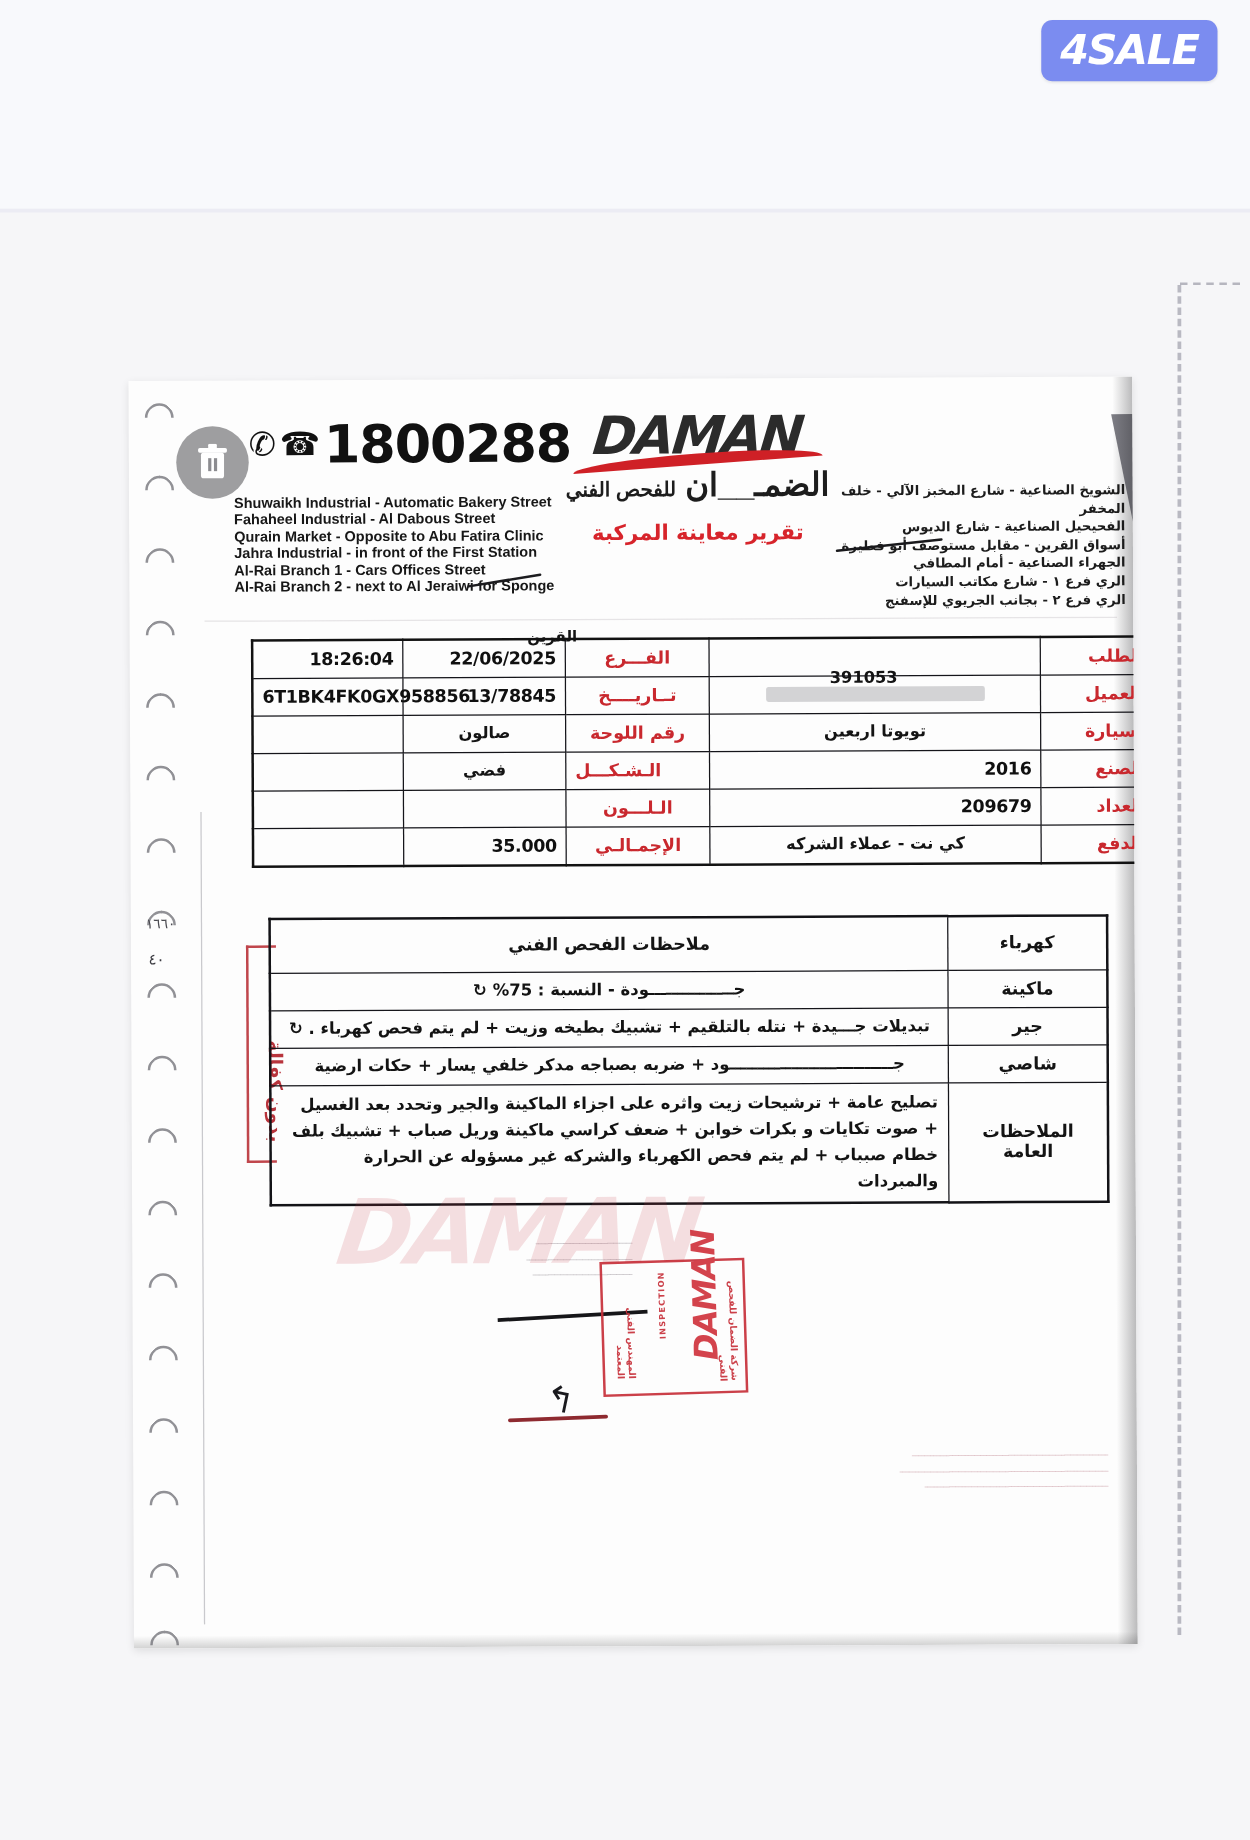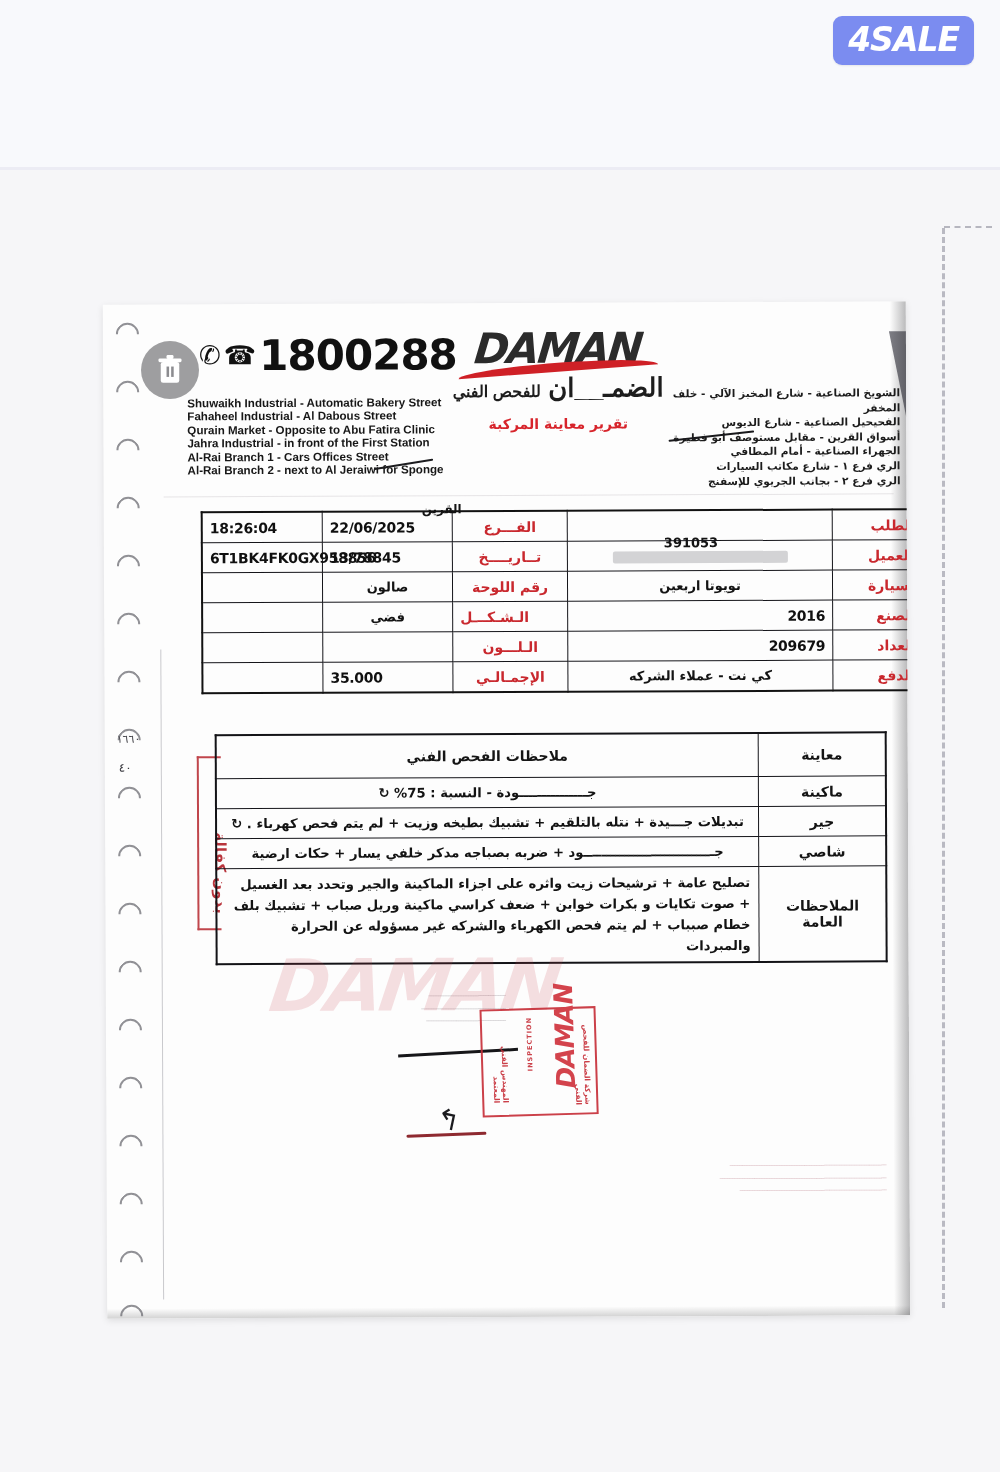--- a/index.html
+++ b/index.html
@@ -124,21 +124,21 @@
     margin-top:2px;font-size:26px;font-weight:bold;color:#1d1d1d;
     direction:rtl;font-family:Liberation Sans, sans-serif;line-height:28px;
   }
   #logo-arabic small{font-size:16px;font-weight:bold;}
   #logo-latin{
     font-size:24px;font-weight:bold;color:#121212;letter-spacing:-.5px;
     font-family:"DejaVu Sans",sans-serif;line-height:26px;
   }
   #logo-latin small{font-size:10.5px;letter-spacing:.3px;}
   #logo-title{
-    margin-top:10px;font-size:14px;font-weight:bold;color:#d7242b;
+    margin-top:10px;font-size:17px;font-weight:bold;color:#d7242b;
     direction:rtl;font-family:"DejaVu Sans",sans-serif;
   }
 
   #hdr-branches-ar{
     position:absolute;right:6px;top:84px;width:235px;
     direction:rtl;text-align:right;
     font-size:10.6px;line-height:14.6px;font-weight:bold;color:#1c1c1c;
     font-family:"DejaVu Sans",sans-serif;
   }
   #hdr-pen-stroke{
@@ -169,21 +169,21 @@
   }
   .val-ar{
     direction:rtl;text-align:center;
     color:#141414;font-weight:bold;font-size:13px;
     font-family:"DejaVu Sans",sans-serif;
   }
   .val-num{
     text-align:left;color:#101010;font-weight:bold;font-size:14px;
     font-family:"DejaVu Sans",sans-serif;letter-spacing:-.3px;
   }
-  .val-num-r{text-align:left;}
+  .val-num-r{text-align:right;}
   .redact{
     display:inline-block;width:175px;height:12px;
     background:#d3d3d5;border-radius:2px;vertical-align:middle;
   }
   .tiny-top{
     position:absolute;font-weight:bold;font-size:13px;color:#141414;
     font-family:"DejaVu Sans",sans-serif;
   }
   #order-no-float{left:560px;top:197px;margin-top:36px;}
   #qarin-float{left:318px;top:199px;direction:rtl;font-size:12px;}
@@ -425,21 +425,21 @@
     <div class="bleed-row">ــــــــــــــــــــــــــــــــ</div>
   </div>
 
   <div id="red-bracket"></div>
   <div id="red-margin-note">بدون كفالة</div>
 
   <table id="tbl-insp">
     <tbody>
         <tr>
       <td class="insp-head">ملاحظات الفحص الفني</td>
-      <td class="insp-part" style="text-align:center">معاينة</td>
+      <td class="insp-part" style="text-align:center">كهرباء</td>
     </tr>
     <tr>
       <td class="insp-note">جـــــــــــــــودة - النسبة :  75%  ↻</td>
       <td class="insp-part">ماكينة</td>
     </tr>
     <tr>
       <td class="insp-note">تبديلات جـــيدة + نتله بالتلقيم + تشبيك بطيخه وزيت + لم يتم فحص كهرباء  .  ↻</td>
       <td class="insp-part">جير</td>
     </tr>
     <tr>

